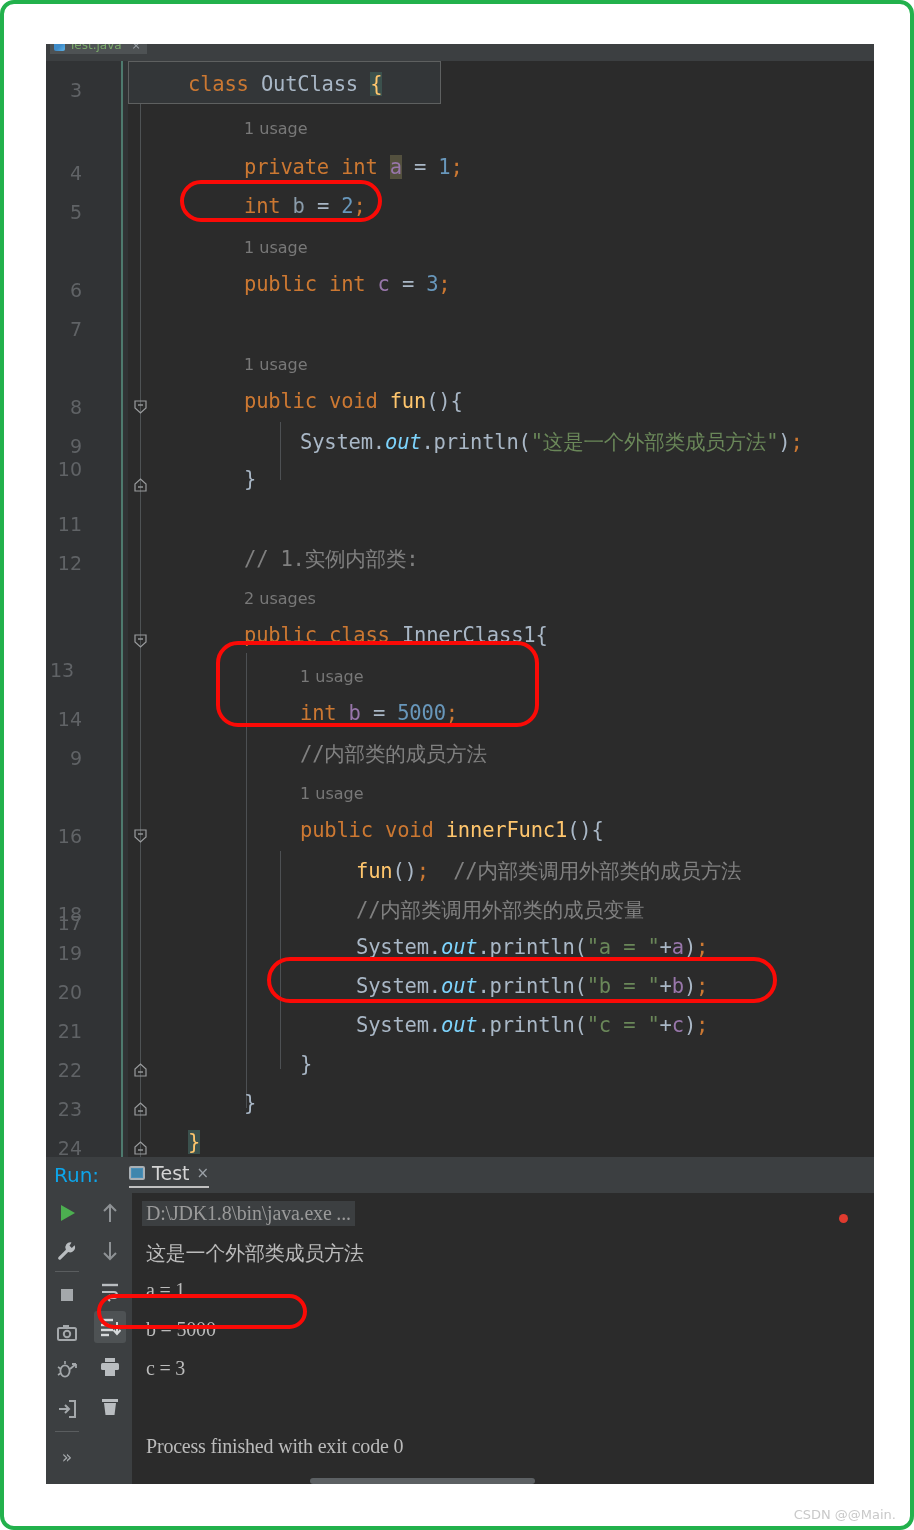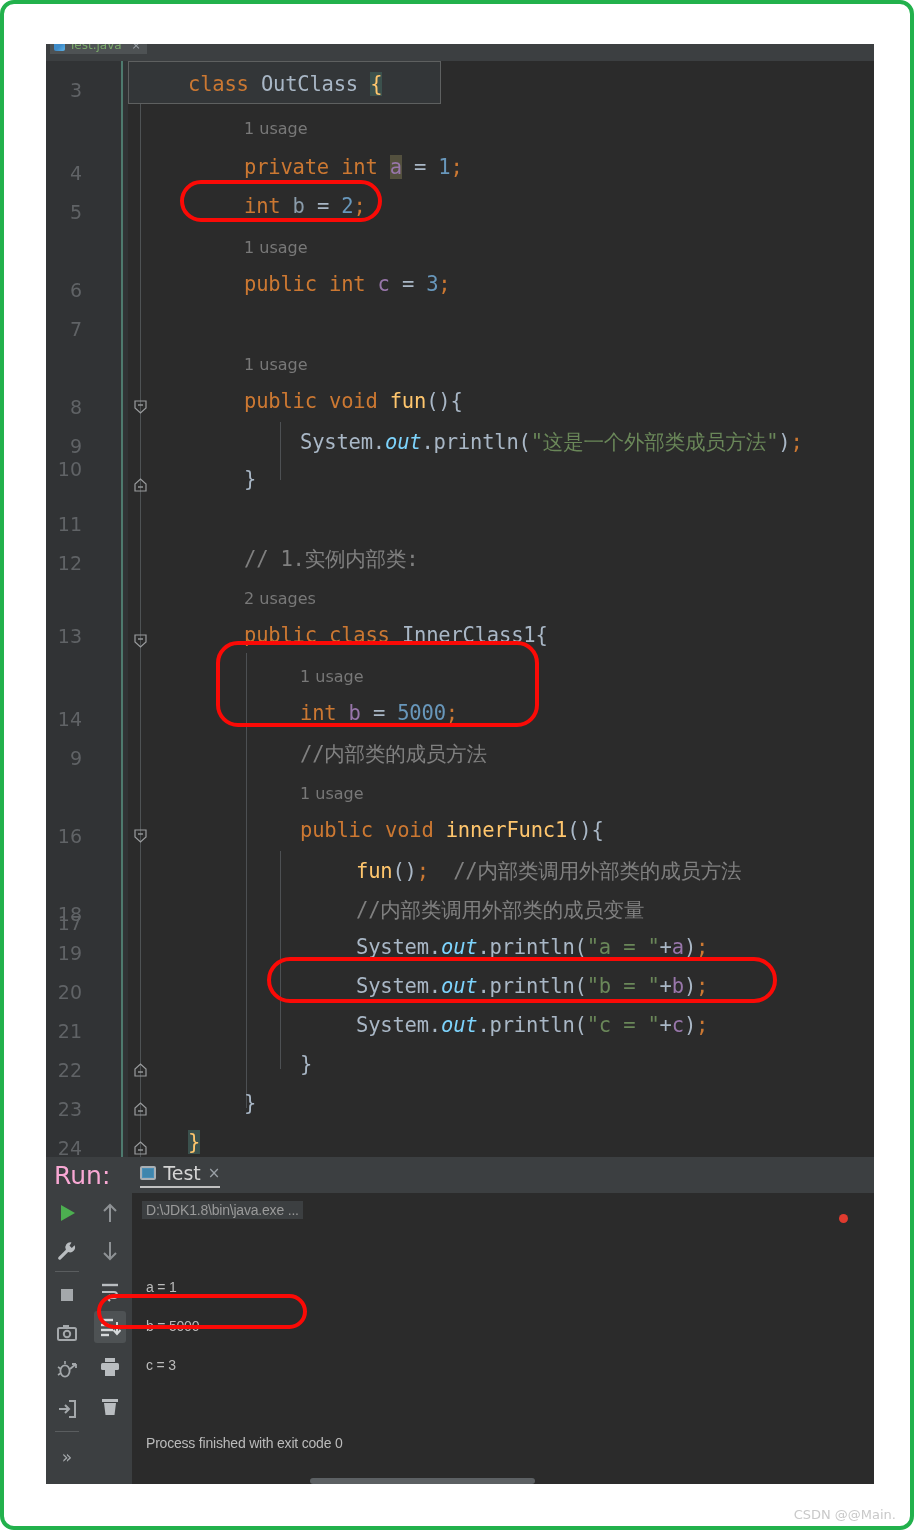--- a/index.html
+++ b/index.html
@@ -116,21 +116,21 @@
   
   .runpanel{
     position:absolute;left:0;top:1113px;width:828px;height:327px;
     background:#3c3f41;
   }
   .run-header{
     position:absolute;left:0;top:0;width:828px;height:36px;
     background:#3c3f41;display:flex;align-items:center;
   }
   .run-label{
-    font-family:"DejaVu Sans",sans-serif;font-size:25px;color:#f9a8d4;
+    font-family:"DejaVu Sans",sans-serif;font-size:20px;color:#0ea5e9;
     margin-left:8px;
   }
   .run-tab{
     display:flex;align-items:center;gap:7px;margin-left:30px;
     padding-bottom:2px;border-bottom:2px solid #c0c0c0;
   }
   .run-tab-icon{
     width:16px;height:14px;border:2px solid #a9b0b5;border-radius:2px;
     background:#4a8fb8;box-sizing:border-box;position:relative;
   }
@@ -165,22 +165,22 @@
     position:absolute;left:9px;width:24px;height:1px;background:#5a5d5f;
   }
   .sel-bg{background:#4e5254;border-radius:3px;}
 
   .console{
     position:absolute;left:86px;top:36px;right:0;bottom:0;
     background:#2b2b2b;overflow:hidden;
   }
   .cout{
     position:absolute;left:14px;white-space:pre;
-    font-family:Liberation Sans, sans-serif;
-    font-size:14px;color:#bbbbbb;letter-spacing:-0.2px;
+    font-family:Liberation Serif, serif;
+    font-size:20px;color:#bbbbbb;letter-spacing:-0.2px;
   }
   .cout.cmdline{color:#9a9a9a;background:#3c3f41;padding:1px 4px;left:10px;}
   .cout.cn{font-family:"DejaVu Sans",sans-serif;font-size:20px;color:#bbbbbb;}
   .reddot{
     position:absolute;width:9px;height:9px;border-radius:50%;background:#e03b2f;
   }
   .hscroll{
     position:absolute;left:178px;bottom:0;width:225px;height:6px;
     background:#5c6063;border-radius:3px;
   }
@@ -214,21 +214,21 @@
         <div class="gutter-line" style="top:18px;">3</div>
         <div class="gutter-line" style="top:101px;">4</div>
         <div class="gutter-line" style="top:140px;">5</div>
         <div class="gutter-line" style="top:218px;">6</div>
         <div class="gutter-line" style="top:257px;">7</div>
         <div class="gutter-line" style="top:335px;">8</div>
         <div class="gutter-line" style="top:374px;">9</div>
         <div class="gutter-line" style="top:397px;">10</div>
         <div class="gutter-line" style="top:452px;">11</div>
         <div class="gutter-line" style="top:491px;">12</div>
-        <div class="gutter-line" style="top:564px;">13</div>
+        <div class="gutter-line" style="top:598px;text-align:center;">13</div>
         <div class="gutter-line" style="top:647px;">14</div>
         <div class="gutter-line" style="top:686px;">9</div>
         <div class="gutter-line" style="top:764px;">16</div>
         <div class="gutter-line" style="top:851px;">17</div>
         <div class="gutter-line" style="top:842px;">18</div>
         <div class="gutter-line" style="top:881px;">19</div>
         <div class="gutter-line" style="top:920px;">20</div>
         <div class="gutter-line" style="top:959px;">21</div>
         <div class="gutter-line" style="top:998px;">22</div>
         <div class="gutter-line" style="top:1037px;">23</div>
@@ -429,20 +429,21 @@
         <div class="tbtn2" style="top:198px;">
           <svg width="22" height="22" viewBox="0 0 22 22">
               <rect x="3" y="3" width="16" height="3" fill="#b9bdc0"></rect>
               <path d="M5 7 h12 l-1.5 12 h-9 z" fill="#b9bdc0"></path>
             </svg>
         </div>
       </div>
 
       <div class="console">
         <div class="cout cmdline" style="top:8px;">D:\JDK1.8\bin\java.exe ...</div>
+        <div class="cout cn" style="top:47px;">这是一个外部类成员方法</div>
         <div class="cout" style="top:86px;">a = 1</div>
         <div class="cout" style="top:125px;">b = 5000</div>
         <div class="cout" style="top:164px;">c = 3</div>
         <div class="cout" style="top:242px;">Process finished with exit code 0</div>
         <div class="reddot" style="left:707px;top:21px;"></div>
         <div class="hscroll"></div>
       </div>
     </div>
   </div>
 

